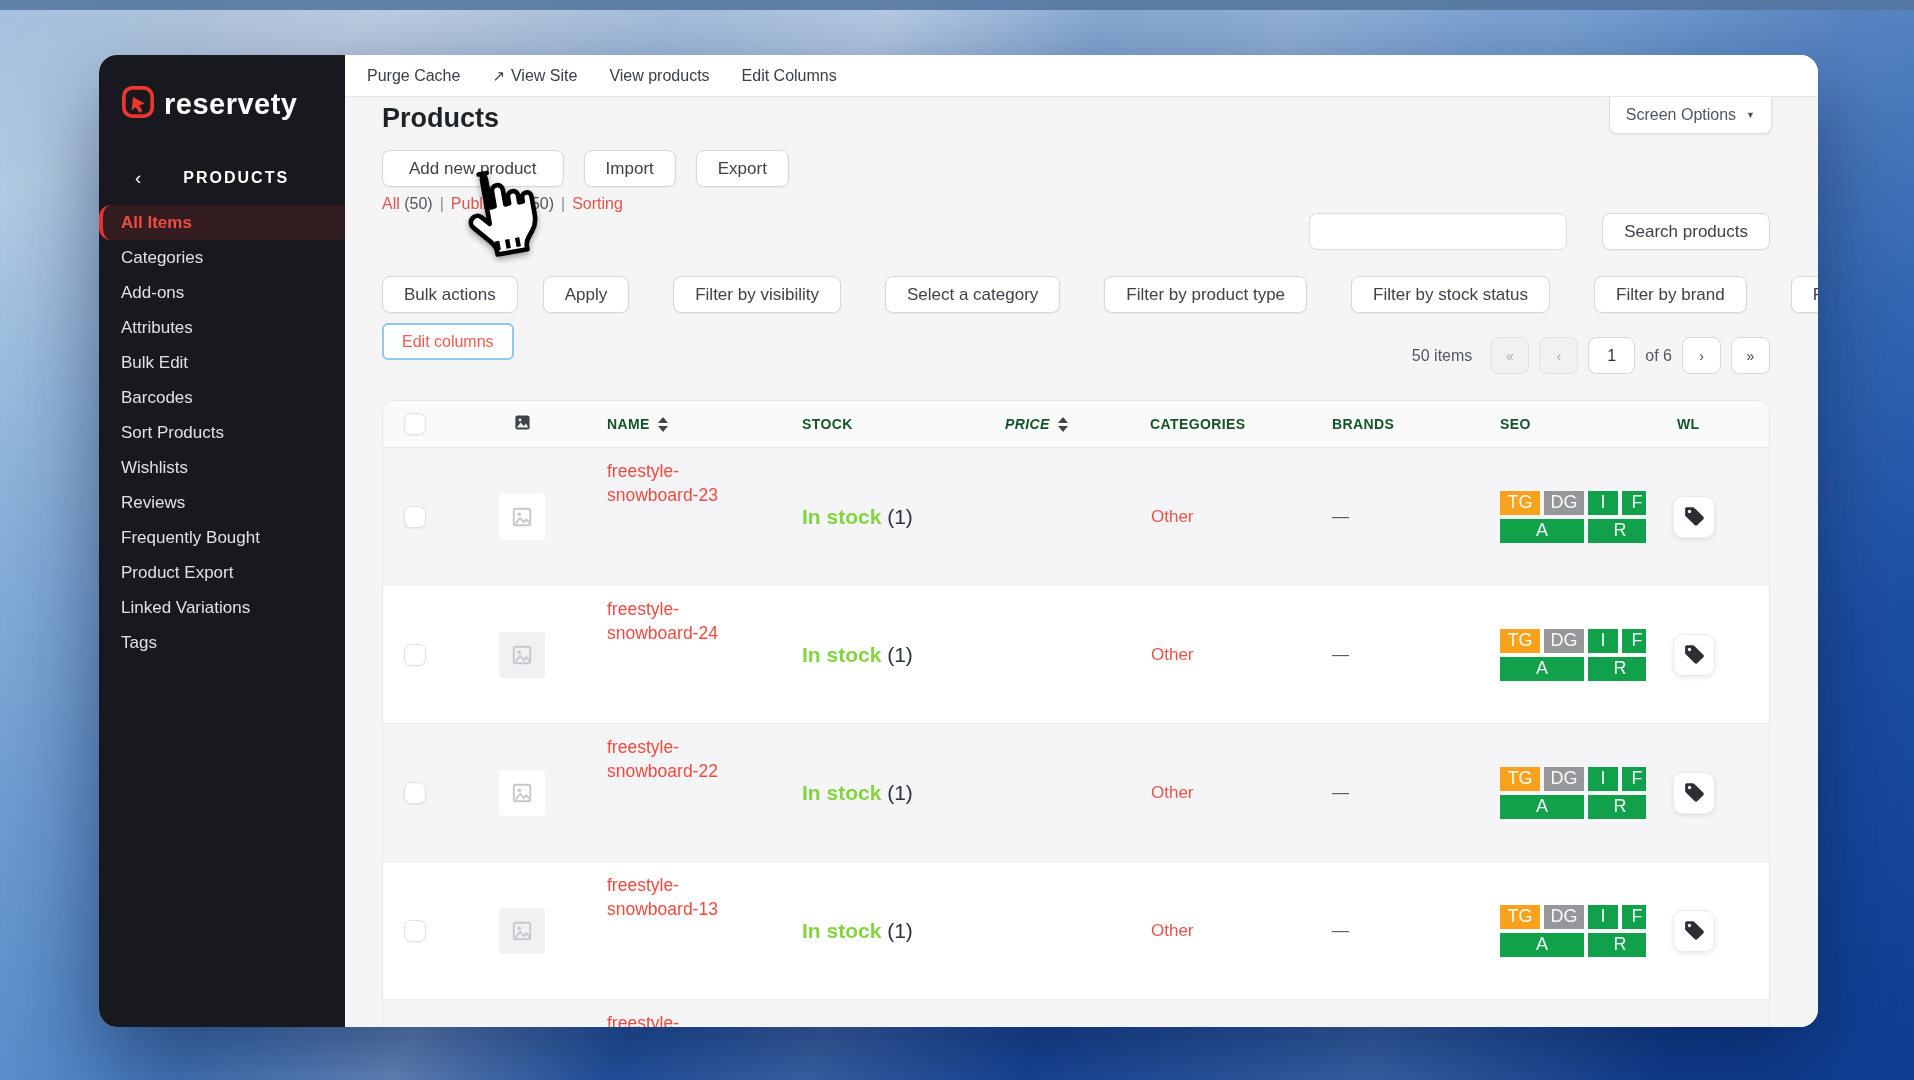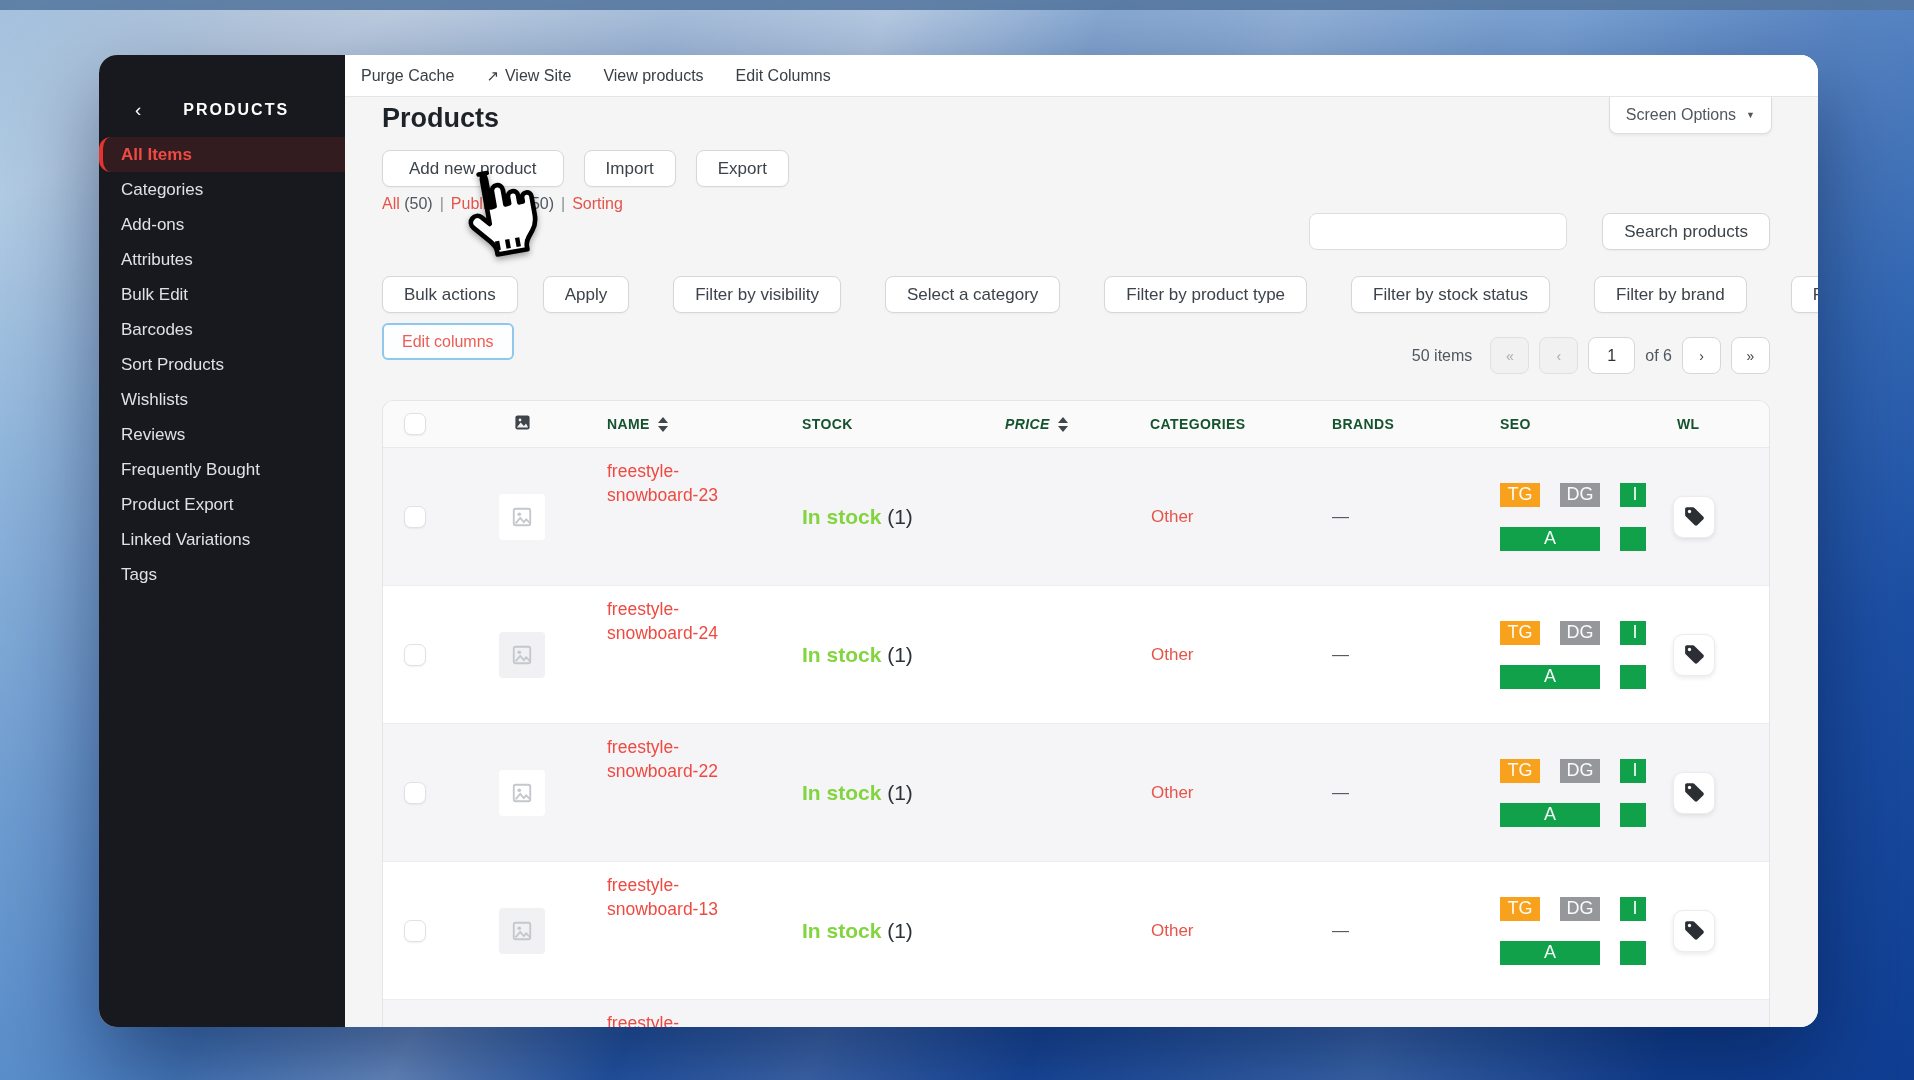--- a/index.html
+++ b/index.html
@@ -118,40 +118,49 @@
   .img-ph { width:46px; height:46px; border-radius:4px; display:flex; align-items:center; justify-content:center; }
   .t-row .img-ph { background:#f1f1f3; }
   .t-row.alt .img-ph { background:#fff; }
   .name-cell { align-self:start; padding:11px 0 0 10px; font-size:17.5px; line-height:24px; color:#ef4a41; cursor:pointer; }
   .stock-cell { padding-left:5px; font-size:21px; }
   .in-stock { color:#82d53e; font-weight:bold; }
   .stock-count { color:#2c3338; }
   .cat-cell { padding-left:4px; font-size:17px; color:#e5544a; cursor:pointer; }
   .brand-cell { font-size:17px; color:#50575e; }
   .seo-cell { padding-left:3px; }
-  .seo-badges { width:146px; display:grid; grid-template-columns:40px 40px 30px 30px; grid-auto-rows:24px; gap:20px;
+  .seo-badges { width:146px; display:grid; grid-template-columns:40px 40px 30px 30px; grid-auto-rows:24px; gap:4px;
     border-radius:0; overflow:hidden; cursor:pointer; }
   .b { display:flex; align-items:center; justify-content:center; color:rgba(255,255,255,.95); font-size:18px; }
   .b.wide { grid-column:span 2; }
   .wl-cell { padding-left:6px; }
   .tag-btn { width:42px; height:42px; background:#fff; border:1px solid #ececef; border-radius:10px;
     display:flex; align-items:center; justify-content:center; box-shadow:0 2px 5px rgba(0,0,0,.09); cursor:pointer; }
 
   .cursor { position:absolute; left:452px; top:166px; width:88px; z-index:60; pointer-events:none;
     filter:drop-shadow(0 3px 3px rgba(0,0,0,.35)); }
 </style>
 </head>
 <body>
 
 <div class="wall-streaks"></div>
 <div class="wall-top"></div>
 
 <div class="window">
 
   <div class="sidebar">
+    <div class="logo-row">
+      <span>
+        <svg width="34" height="34" viewBox="0 0 24 24" fill="none">
+          <rect x="2" y="2" width="20" height="20" rx="6" stroke="#f0352f" stroke-width="2.6"></rect>
+          <path d="M8.5 8.5 L17 13.2 L12.8 14.3 L15.2 18.4 L12.9 19.7 L10.5 15.6 L7.5 18 Z" fill="#f0352f"></path>
+        </svg>
+      </span>
+      <span class="logo-text">reservety</span>
+    </div>
     <div class="side-section">
       <span class="side-chevron">‹</span>
       <span class="side-label">PRODUCTS</span>
     </div>
     <div class="nav">
         <div class="nav-item active">All Items</div>
         <div class="nav-item">Categories</div>
         <div class="nav-item">Add-ons</div>
         <div class="nav-item">Attributes</div>
         <div class="nav-item">Bulk Edit</div>
@@ -161,21 +170,21 @@
         <div class="nav-item">Reviews</div>
         <div class="nav-item">Frequently Bought</div>
         <div class="nav-item">Product Export</div>
         <div class="nav-item">Linked Variations</div>
         <div class="nav-item">Tags</div>
       </div>
   </div>
 
   <div class="main">
     <div class="topbar">
-      <div style="display:flex; align-items:center; gap:32px;">
+      <div style="display:flex; align-items:center; gap:32px;margin-left:6px;">
           <div class="tb-link">
             <span>Purge Cache</span>
           </div>
           <div class="tb-link">
             <span class="ext">↗</span>
             <span>View Site</span>
           </div>
           <div class="tb-link">
             <span>View products</span>
           </div>

